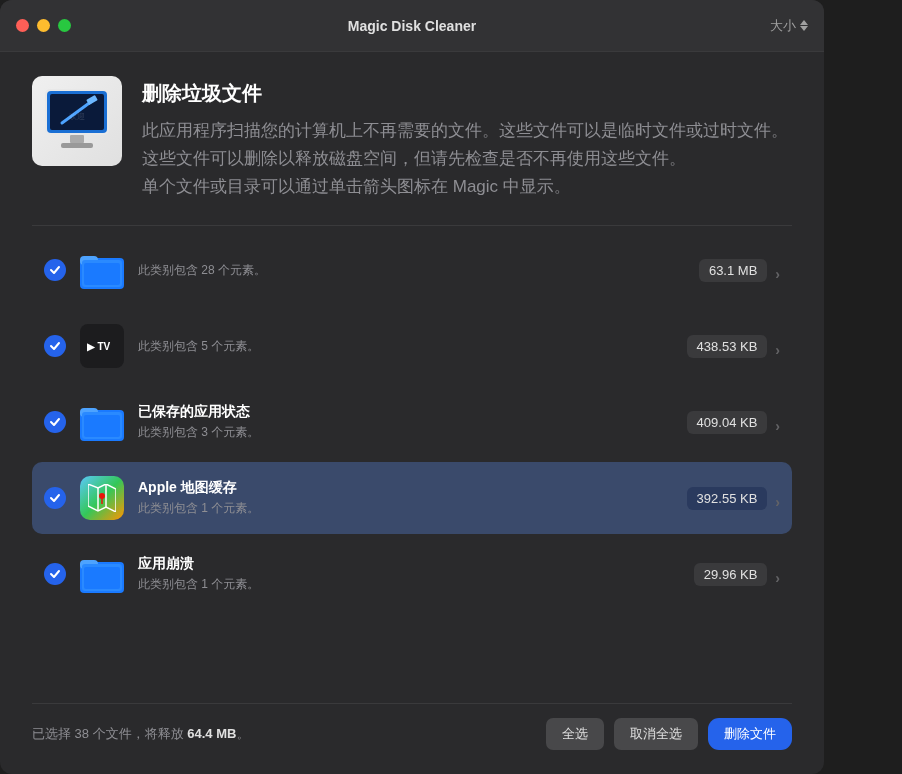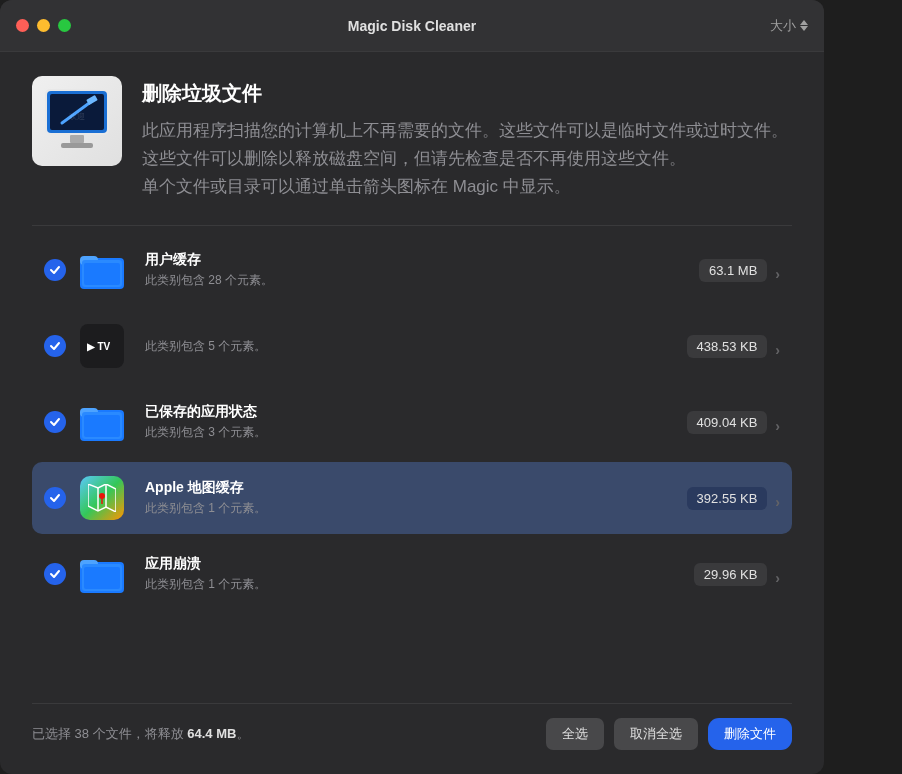--- a/index.html
+++ b/index.html
@@ -194,21 +194,21 @@
       height: 12px;
     }
 
     .item-icon {
       width: 44px;
       height: 44px;
       border-radius: 10px;
       display: flex;
       align-items: center;
       justify-content: center;
-      margin-right: 21px;
+      margin-right: 14px;
       flex-shrink: 0;
       font-size: 28px;
     }
 
     .item-text {
       flex: 1;
     }
 
     .item-name {
       font-size: 14px;
@@ -355,21 +355,20 @@
           </div>
           <div class="item-icon">
         <svg width="44" height="38" viewBox="0 0 44 38">
           <rect x="0" y="7" width="44" height="31" rx="4" fill="#1a7aff"></rect>
           <rect x="0" y="5" width="18" height="9" rx="4" fill="#4da3ff"></rect>
           <rect x="2" y="9" width="40" height="27" rx="3" fill="#2a8aff"></rect>
           <rect x="4" y="12" width="36" height="22" rx="2" fill="#1a7aff"></rect>
         </svg>
           </div>
           <div class="item-text">
-            <div class="item-name">用户缓存</div>
             <div class="item-subtitle">此类别包含 28 个元素。</div>
           </div>
           <div class="item-right">
             <div class="item-size-badge">63.1 MB</div>
             <span class="chevron-right">›</span>
           </div>
         </div>
         <div class="list-item">
           <div class="check-circle">
             <svg viewBox="0 0 12 12" fill="none">

